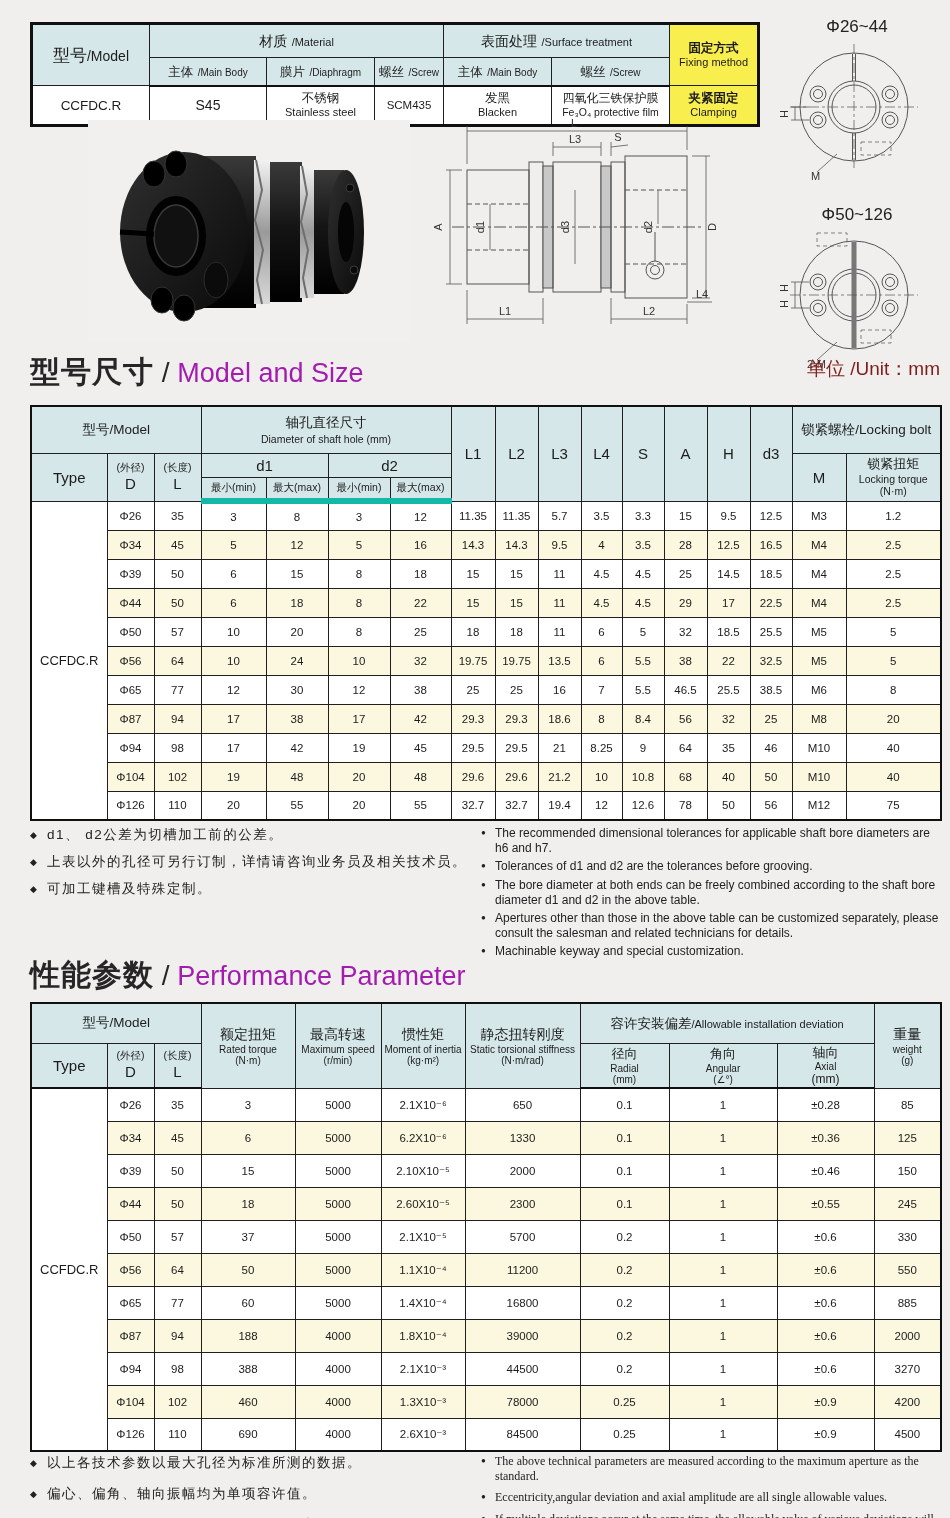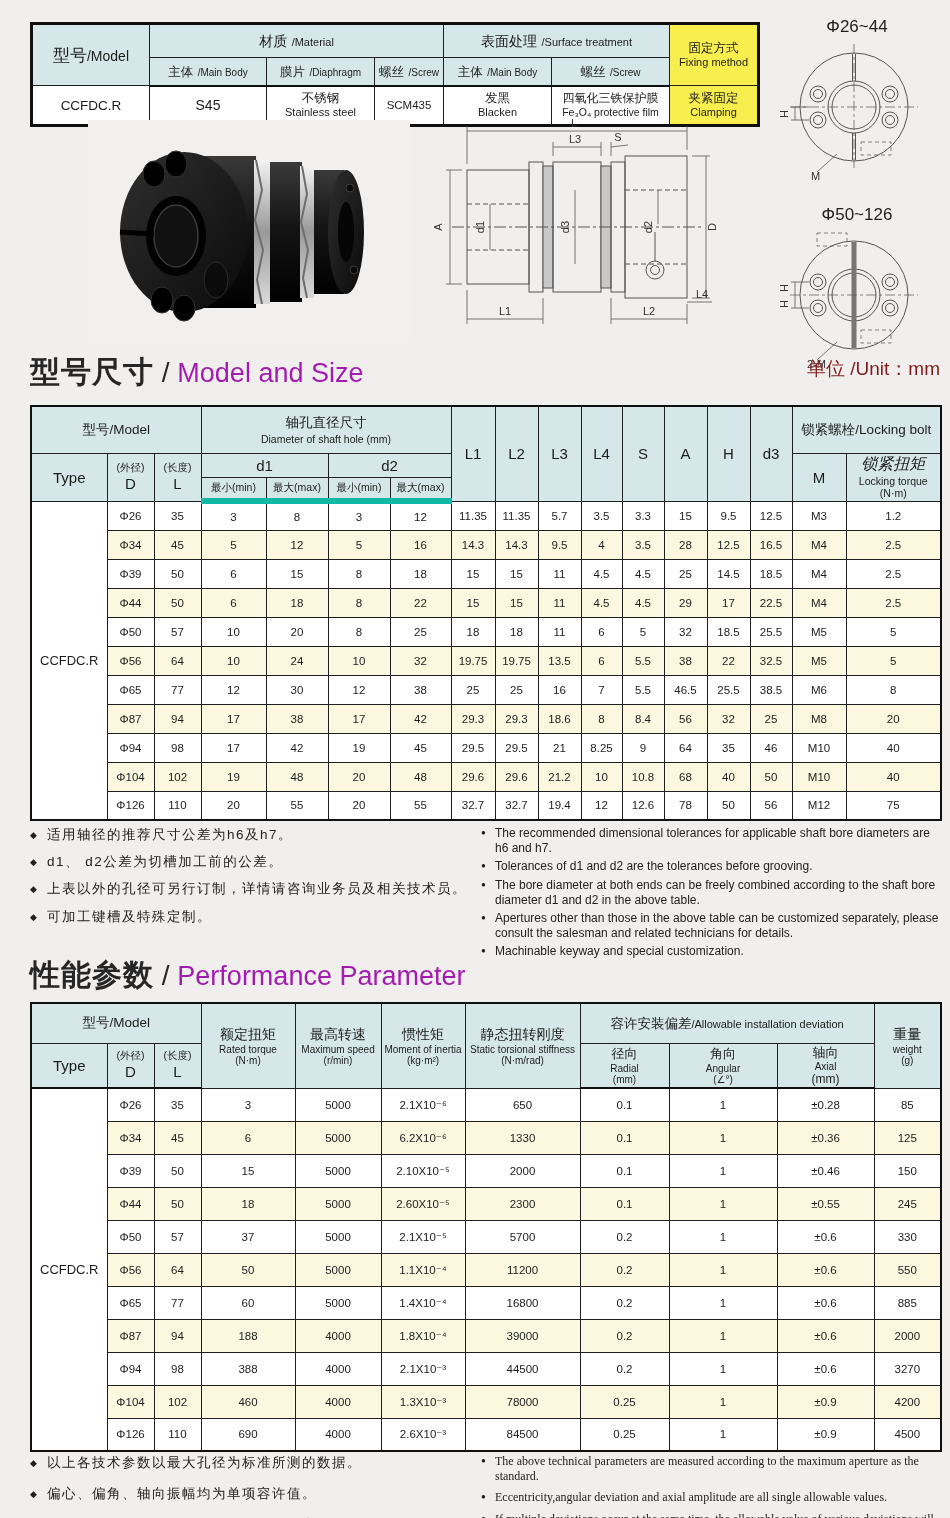--- a/index.html
+++ b/index.html
@@ -23,21 +23,21 @@
   .top-table tr.h2 th{border-bottom:2.5px solid #101010;}
   .cn-big{font-size:17px;}
   .en-big{font-size:14px;}
   .cn-mid{font-size:14px;}
   .en-mid{font-size:11px;}
   .cn-sm{font-size:12.5px;}
   .en-sm{font-size:10px;}
   .cell-2l .l1{display:block;font-size:12.5px;line-height:1.25;}
   .cell-2l .l2{display:block;font-size:11px;line-height:1.2;}
   .yellow{background:#f8ef4e !important;}
-  .yellow .l1{font-weight:normal;}
+  .yellow .l1{font-weight:bold;}
   .model-val{font-size:13.5px;}
   .s45{font-size:14px;}
 
   
   .photo{position:absolute;left:88px;top:120px;}
   .section-drawing{position:absolute;left:412px;top:112px;}
   .endviews{position:absolute;left:765px;top:14px;width:180px;}
   svg text{font-family:"Liberation Sans","DejaVu Sans",sans-serif;}
   .dimtxt{font-size:11px;fill:#333;}
   .evtitle{font-size:17px;fill:#222;}
@@ -57,21 +57,21 @@
   .size-table thead tr.h3{height:24px;}
   .size-table thead tr.h3 th{border-bottom:6px solid #14b8a6;}
   .size-table tbody tr{height:29px;}
   .hdr-cn{display:block;font-size:13.5px;line-height:1.4;}
   .hdr-en{display:block;font-size:10.5px;line-height:1.2;}
   .hdr-one{font-size:13.5px;}
   .hdr-sym{font-size:15px;}
   .hdr-minmax{font-size:10.5px;}
   .hdr-paren{display:block;font-size:10.5px;line-height:1.3;}
   .hdr-letter{display:block;font-size:15px;line-height:1.2;}
-  .hdr-tq .t1{display:block;font-size:16px;line-height:1.3;font-style:italic;}
+  .hdr-tq .t1{display:block;font-size:13px;line-height:1.3;}
   .hdr-tq .t2{display:block;font-size:10.5px;line-height:1.2;}
 
   
   .notes{position:absolute;display:flex;}
   .notes-size{left:30px;top:826px;width:912px;}
   .notes-perf{left:30px;top:1454px;width:912px;}
   .notes ul{list-style:none;margin:0;padding:0;}
   .notes li{position:relative;color:#222;}
   .ncn{width:450px;}
   .nen{width:462px;}
@@ -606,21 +606,20 @@
           <td>50</td>
           <td>56</td>
           <td>M12</td>
           <td>75</td>
         </tr>
       </tbody>
   </table>
 
   <div class="notes notes-size">
     <ul class="ncn">
-        <li>适用轴径的推荐尺寸公差为h6及h7。</li>
         <li>d1、 d2公差为切槽加工前的公差。</li>
         <li>上表以外的孔径可另行订制，详情请咨询业务员及相关技术员。</li>
         <li>可加工键槽及特殊定制。</li>
       </ul>
     <ul class="nen">
         <li>The recommended dimensional tolerances for applicable shaft bore diameters are h6 and h7.</li>
         <li>Tolerances of d1 and d2 are the tolerances before grooving.</li>
         <li>The bore diameter at both ends can be freely combined according to the shaft bore diameter d1 and d2 in the above table.</li>
         <li>Apertures other than those in the above table can be customized separately, please consult the salesman and related technicians for details.</li>
         <li>Machinable keyway and special customization.</li>

